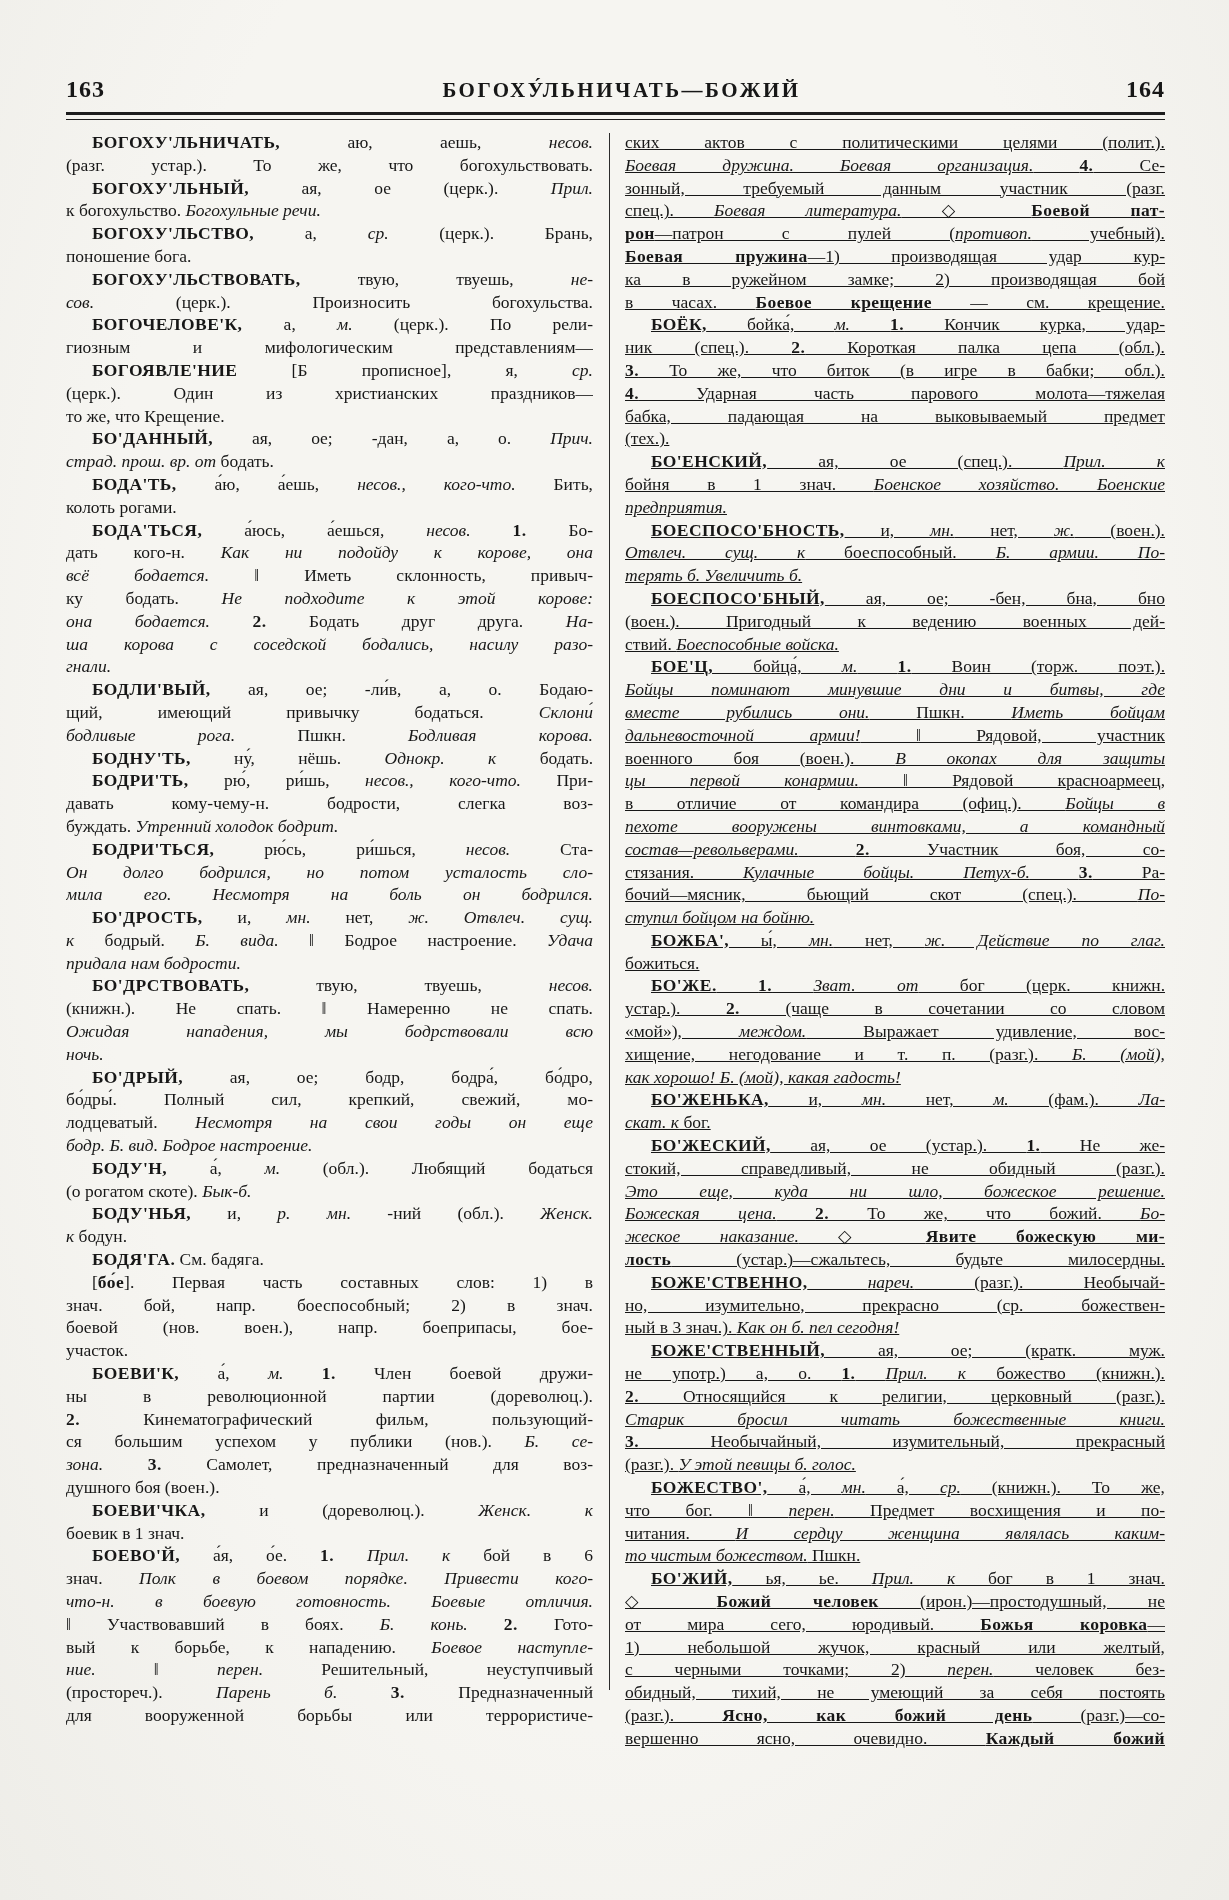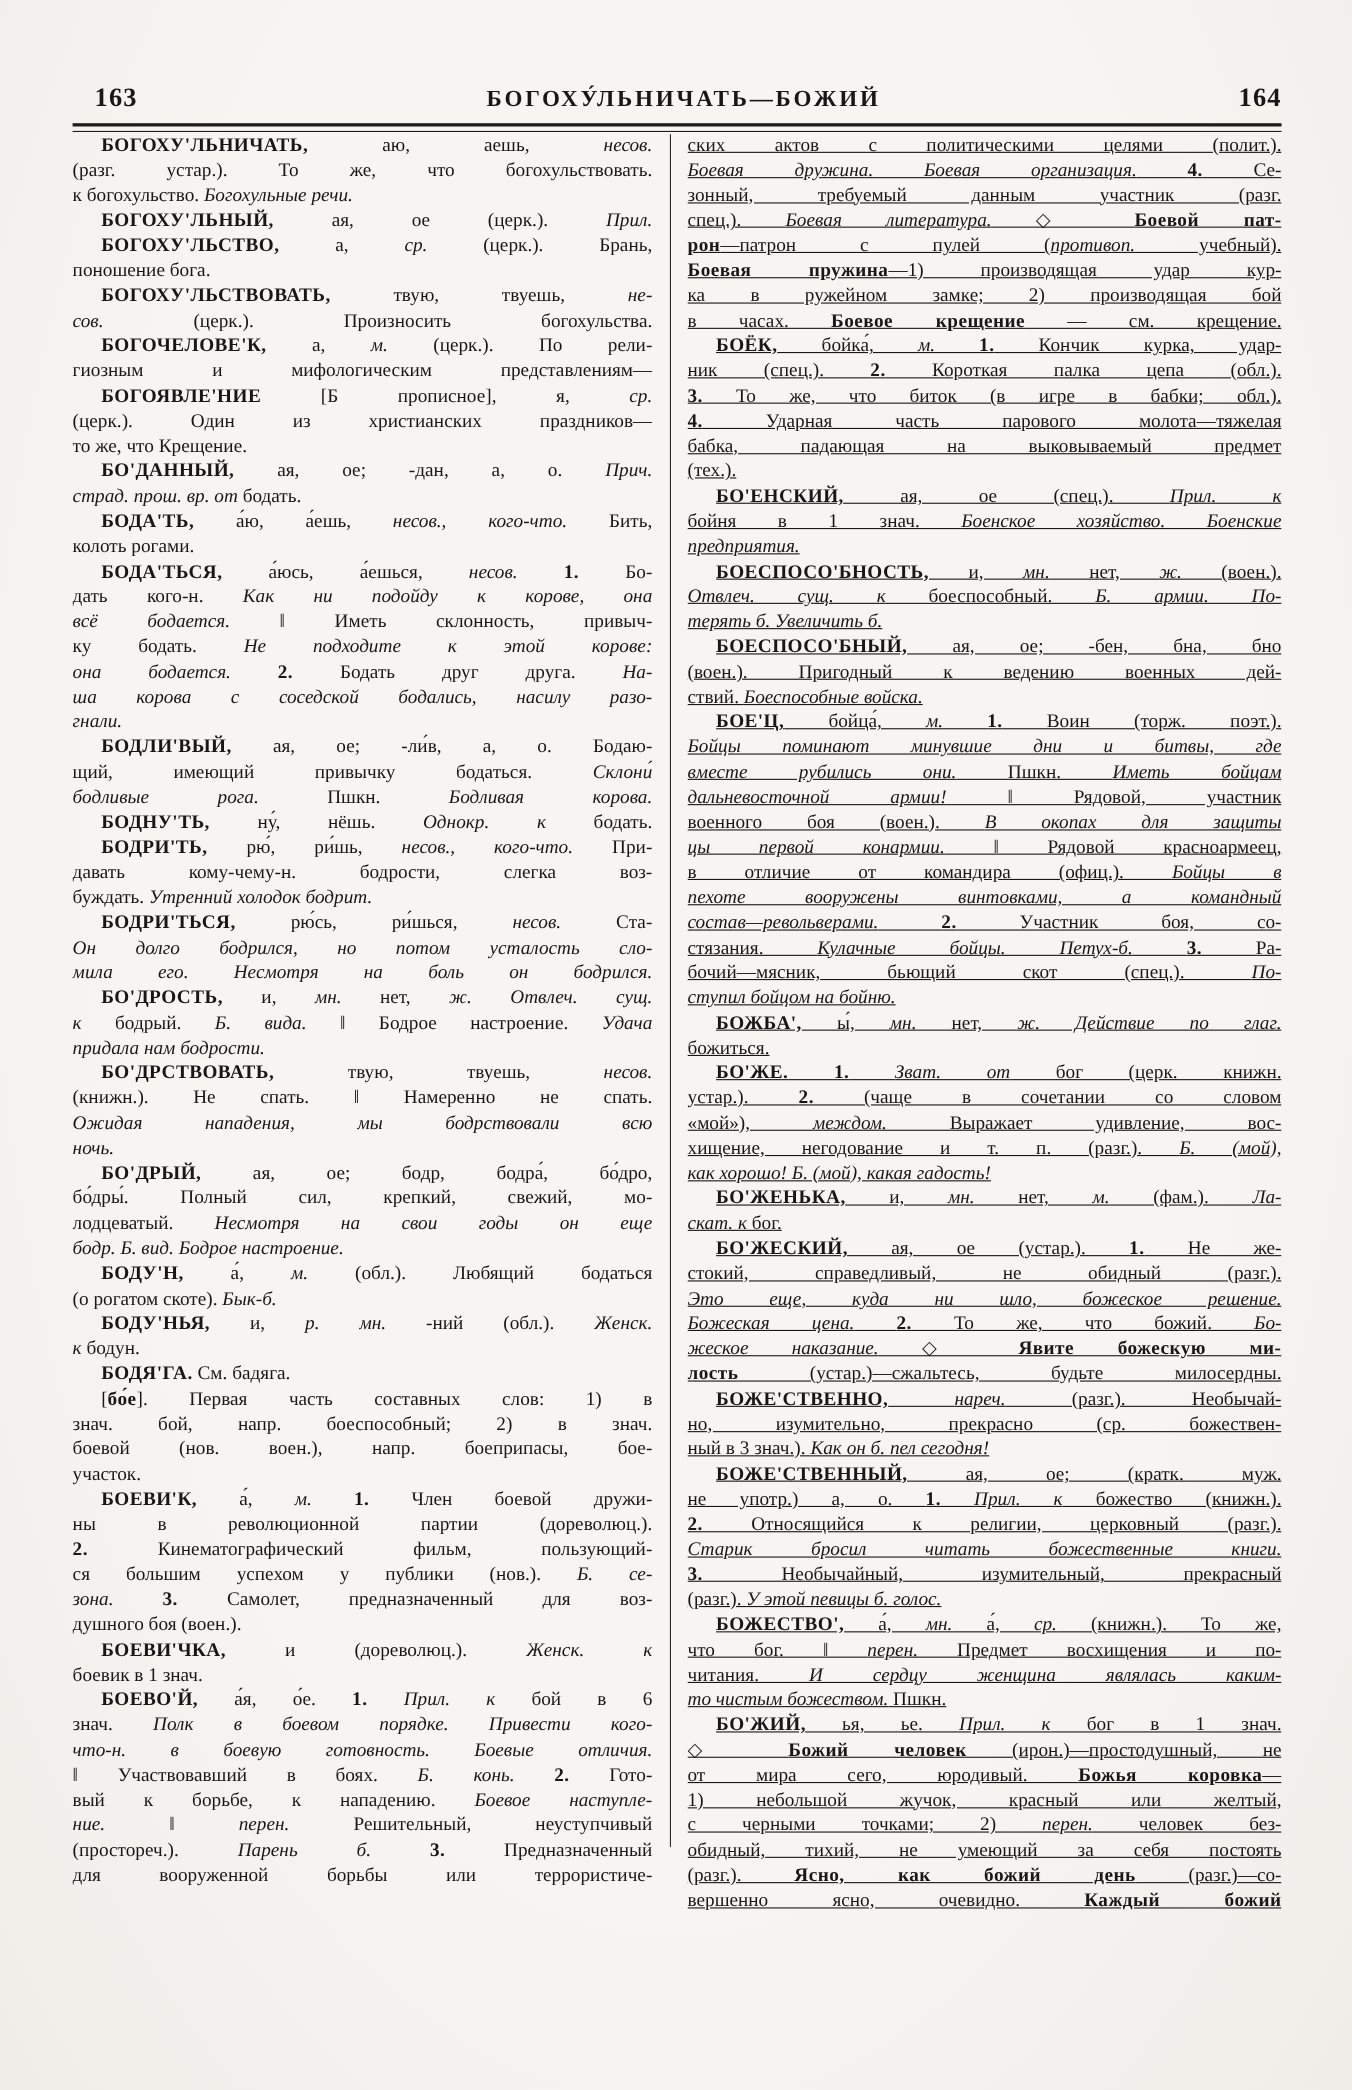--- a/index.html
+++ b/index.html
@@ -13,29 +13,30 @@
     color:#171717;
     font-family:"Liberation Serif","DejaVu Serif",serif;
     overflow:hidden;
     box-sizing:border-box;
     padding:76px 64px 0 66px;
   }
   header.running{
     display:flex;justify-content:space-between;align-items:baseline;
     font-weight:bold;
   }
-  .pageno{font-size:24px;letter-spacing:1px;margin-left:20px;}
+  .pageno{font-size:24px;letter-spacing:1px;}
   .head-title{font-size:21px;letter-spacing:2.5px;transform:translateX(6px);font-family:Liberation Serif, serif;}
   .rule{
     margin-top:9px;height:4px;
     border-top:3px solid #1d1d1d;
     border-bottom:1.5px solid #1d1d1d;
   }
   main.columns{
     display:flex;align-items:flex-start;
+    margin-top:11px;
   }
   .col{
     width:527px;
     font-size:17.5px;
     line-height:22.8px;
   }
   .col-right{width:540px;text-decoration:underline;}
   .divider{
     align-self:stretch;
     width:0;border-left:1.5px solid #2c2c2c;
@@ -60,22 +61,22 @@
     <span class="head-title">БОГОХУ́ЛЬНИЧАТЬ—БОЖИЙ</span>
     <span class="pageno">164</span>
   </header>
 
   <div class="rule"></div>
 
   <main class="columns">
     <div class="col col-left">
         <div class="line ind"><b>БОГОХУ'ЛЬНИЧАТЬ,</b> аю, аешь, <i>несов.</i></div>
         <div class="line">(разг. устар.). То же, что богохульствовать.</div>
+        <div class="line ind"><b>БОГОХУ'ЛЬНЫЙ,</b> ая, ое (церк.). <i>Прил.</i></div>
         <div class="line end">к богохульство. <i>Богохульные речи.</i></div>
-        <div class="line ind"><b>БОГОХУ'ЛЬНЫЙ,</b> ая, ое (церк.). <i>Прил.</i></div>
         <div class="line ind"><b>БОГОХУ'ЛЬСТВО,</b> а, <i>ср.</i> (церк.). Брань,</div>
         <div class="line end">поношение бога.</div>
         <div class="line ind"><b>БОГОХУ'ЛЬСТВОВАТЬ,</b> твую, твуешь, <i>не-</i></div>
         <div class="line"><i>сов.</i> (церк.). Произносить богохульства.</div>
         <div class="line ind"><b>БОГОЧЕЛОВЕ'К,</b> а, <i>м.</i> (церк.). По рели-</div>
         <div class="line">гиозным и мифологическим представлениям—</div>
         <div class="line ind"><b>БОГОЯВЛЕ'НИЕ</b> [Б прописное], я, <i>ср.</i></div>
         <div class="line">(церк.). Один из христианских праздников—</div>
         <div class="line end">то же, что Крещение.</div>
         <div class="line ind"><b>БО'ДАННЫЙ,</b> ая, ое; -дан, а, о. <i>Прич.</i></div>

